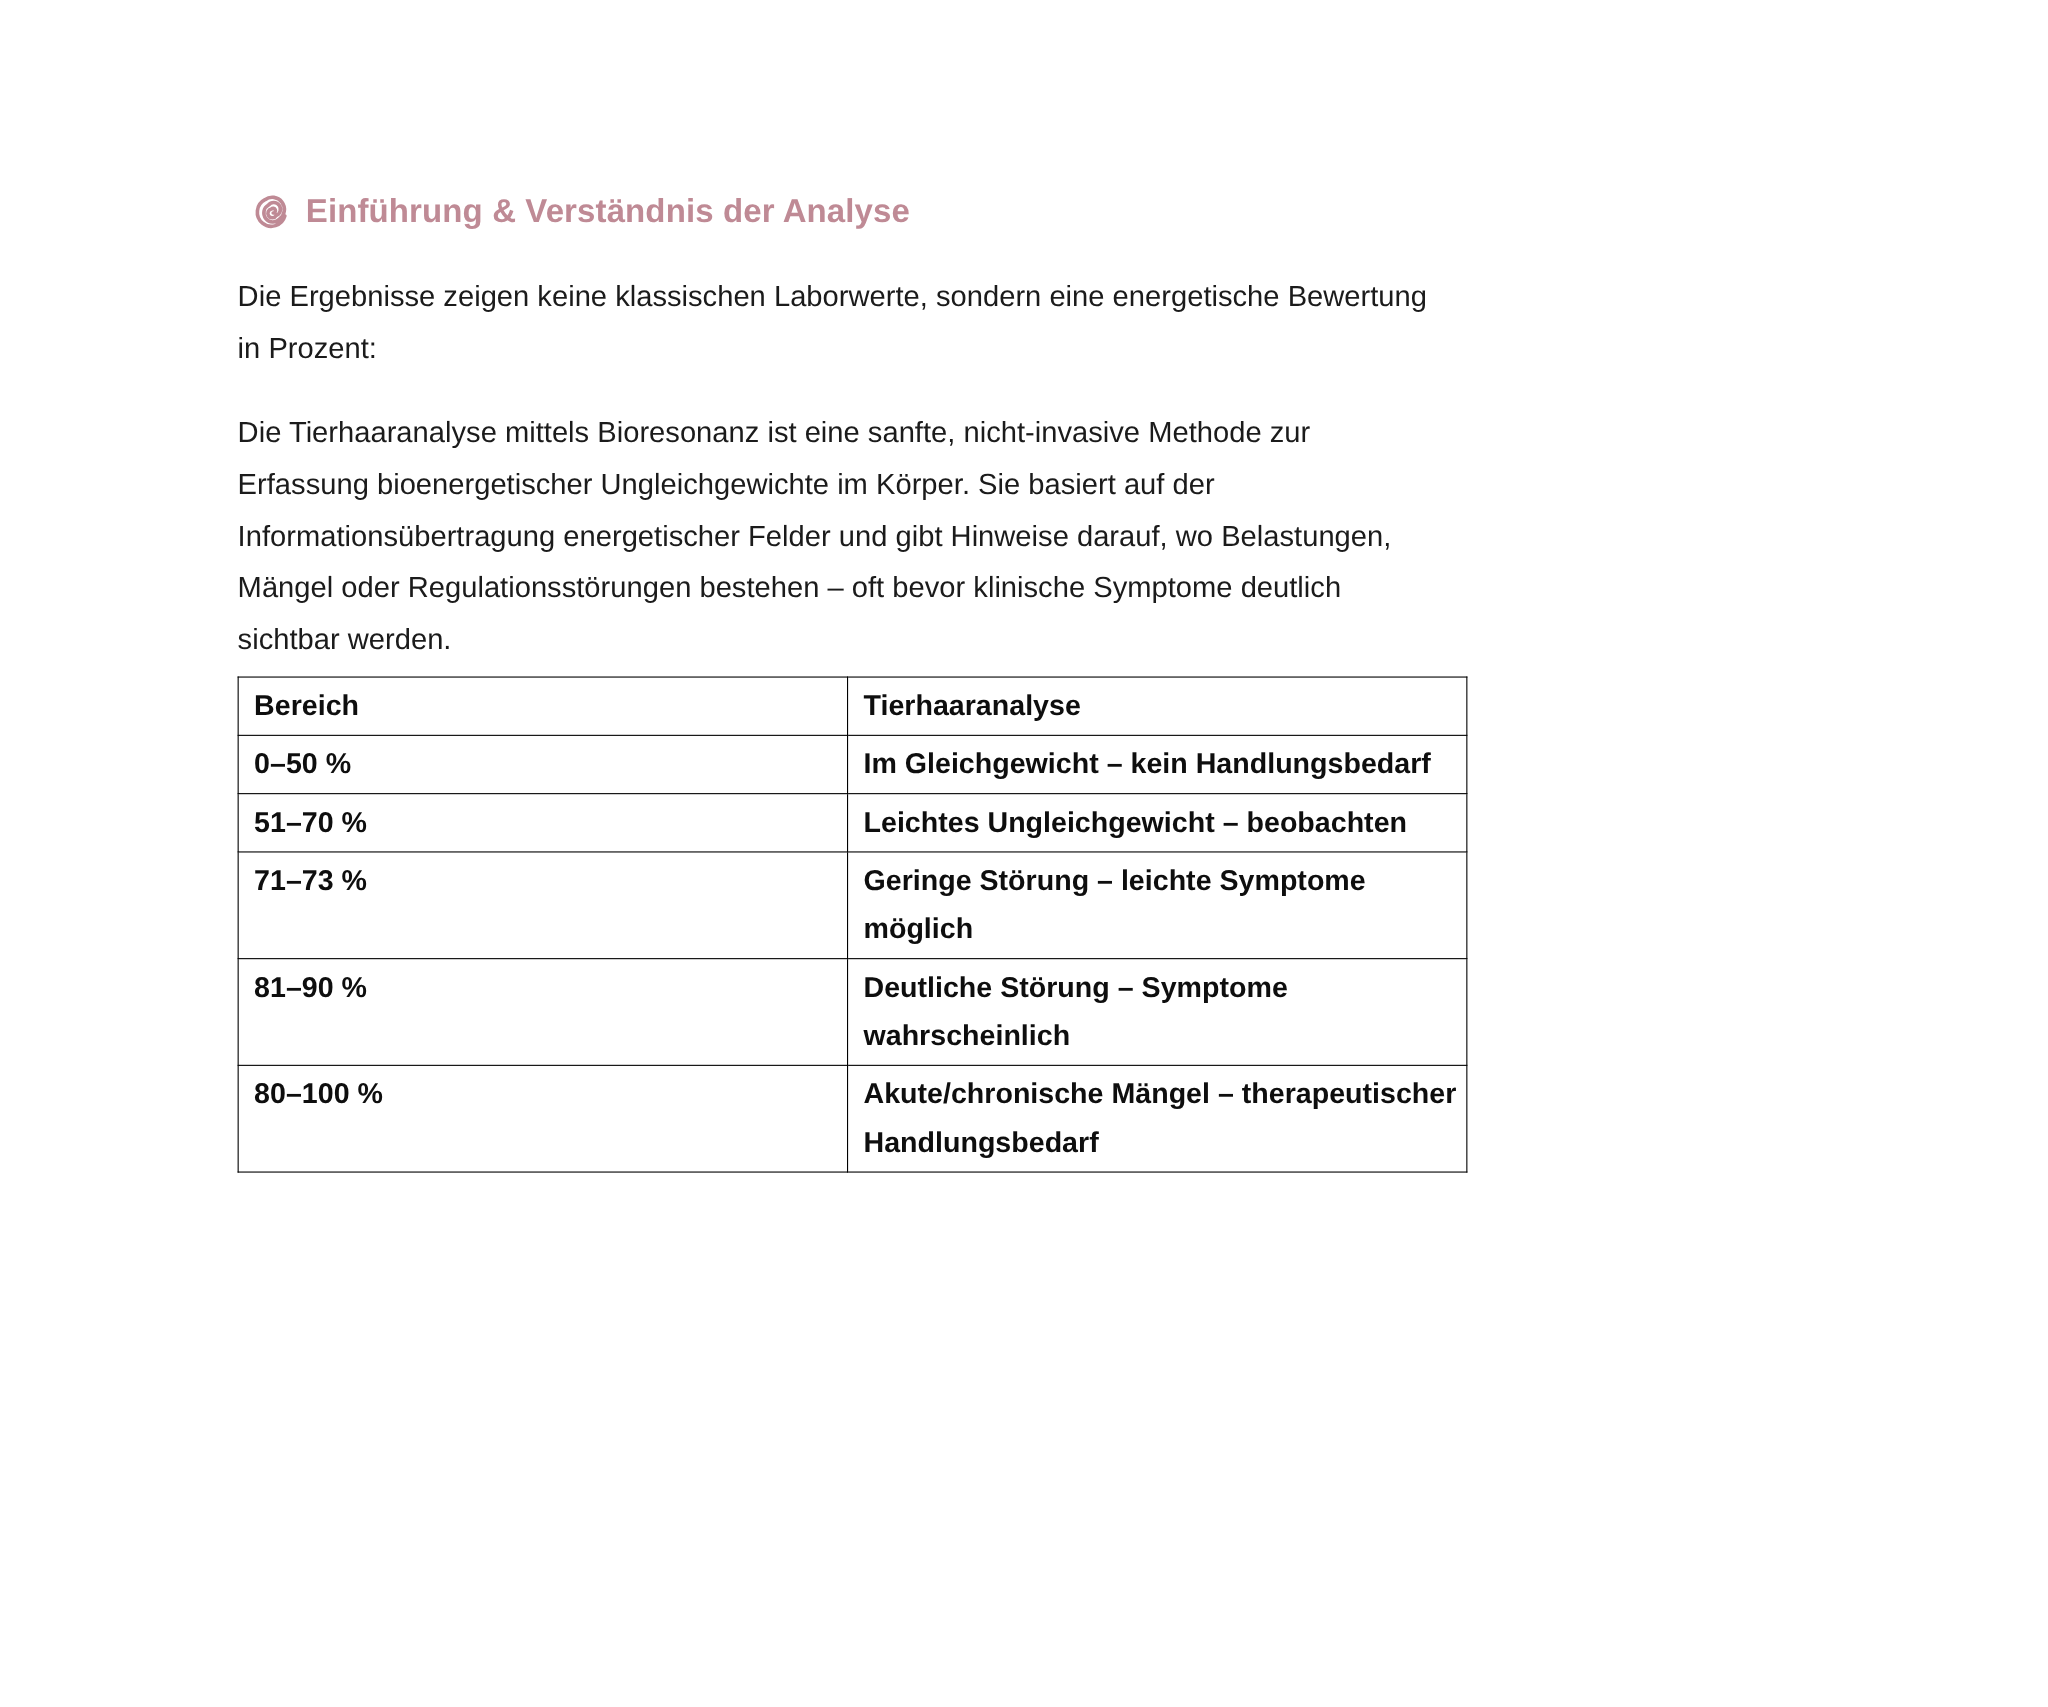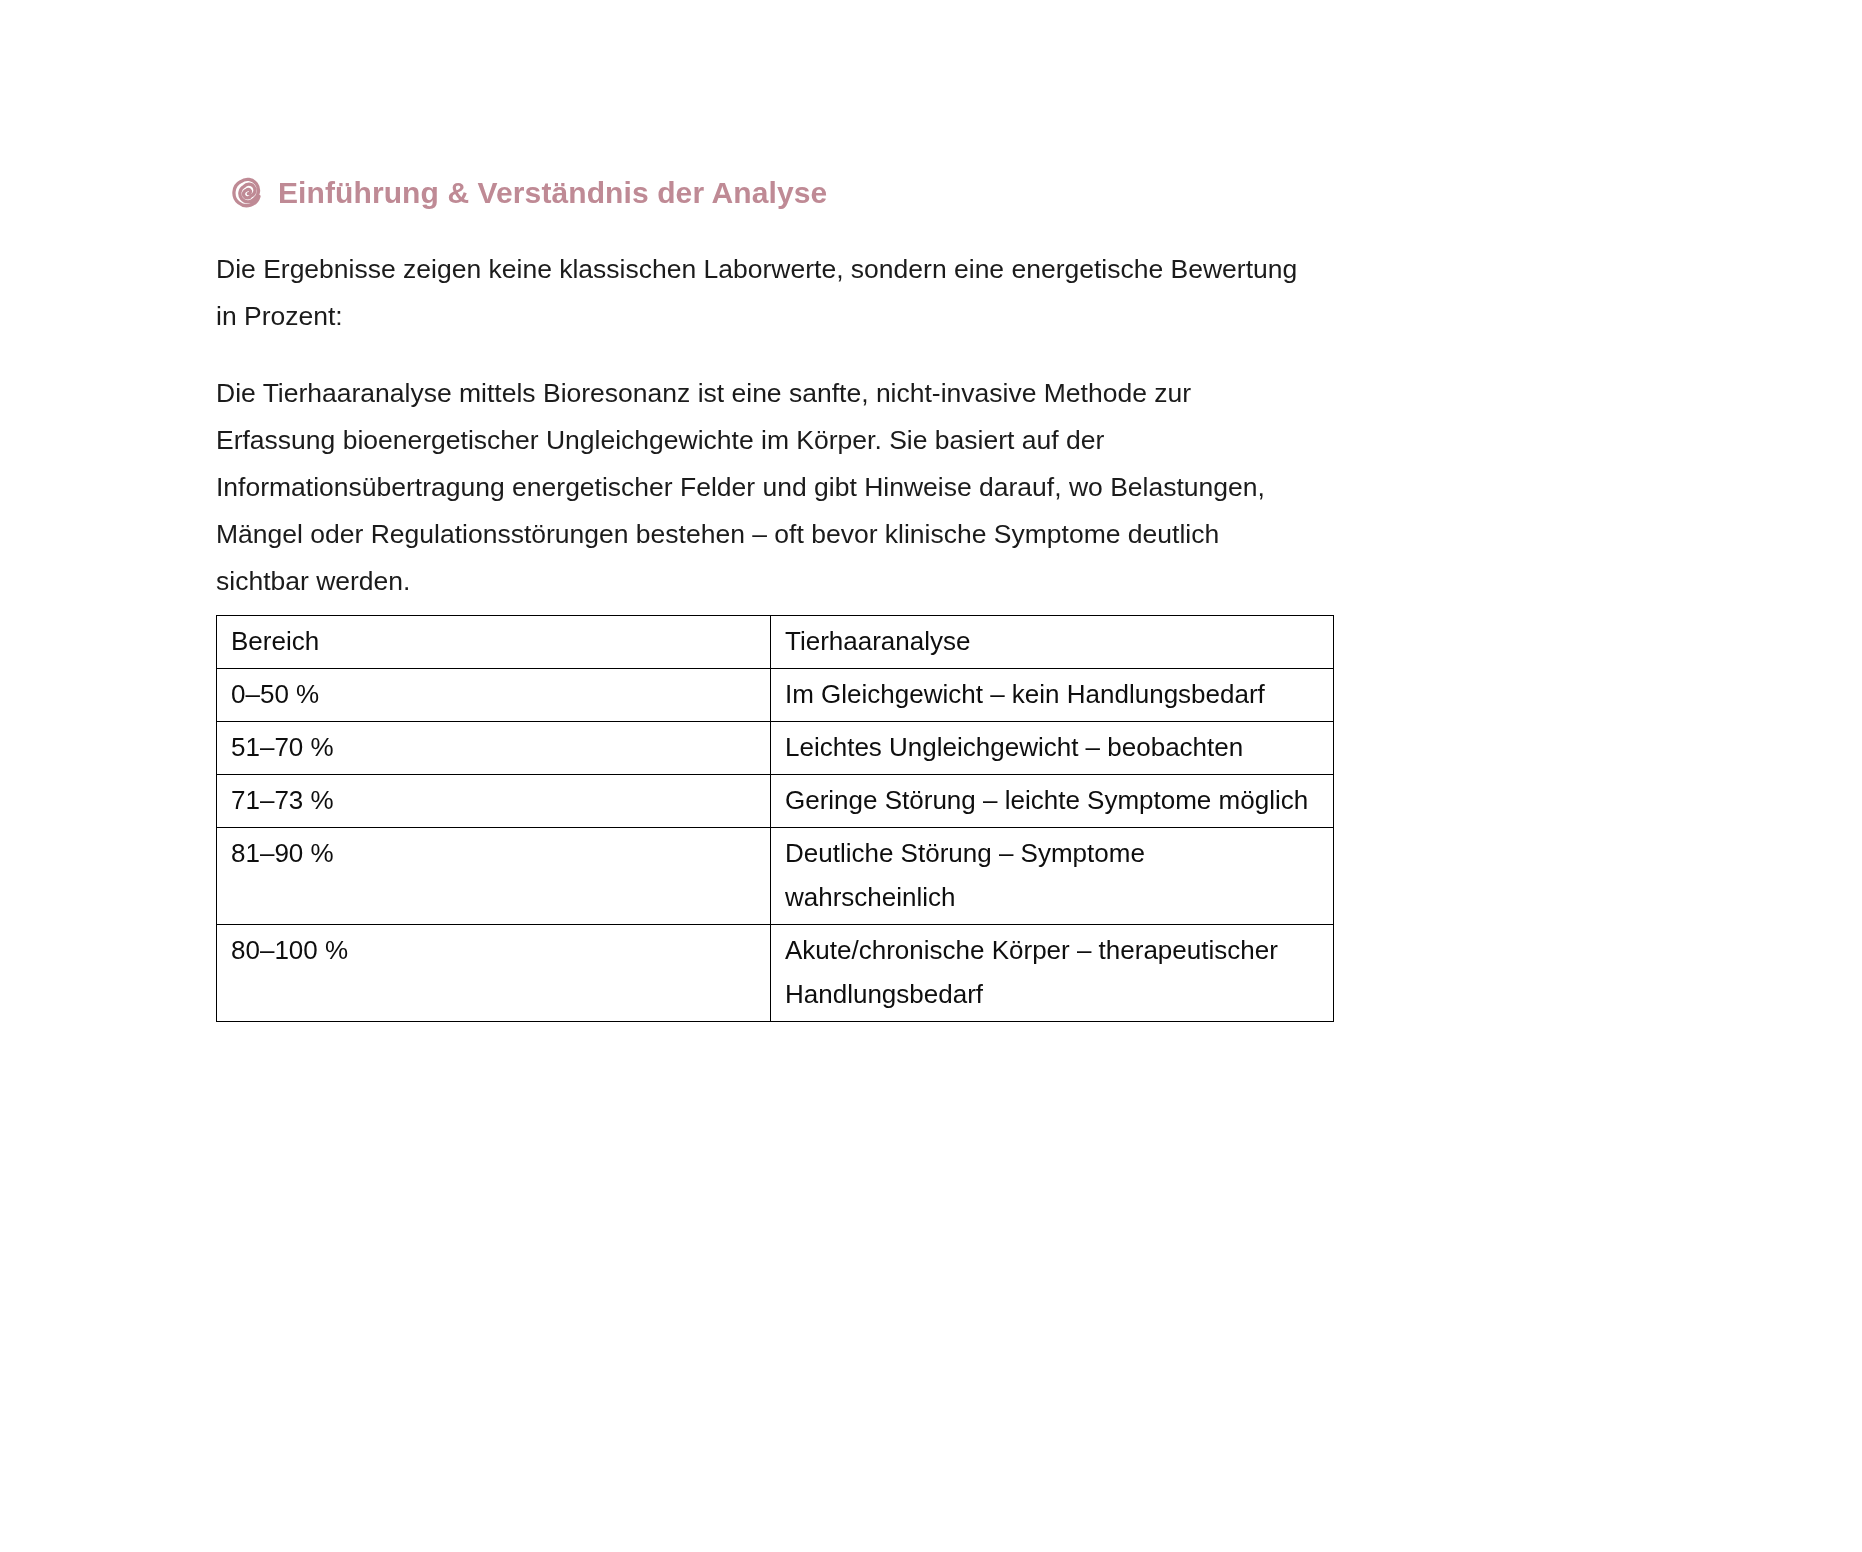--- a/index.html
+++ b/index.html
@@ -65,20 +65,21 @@
     margin-bottom: 30px;
     width: 1105px;
   }
 
   
   .range-table {
     border-collapse: collapse;
     width: 1117px;
     table-layout: fixed;
     margin-top: 0;
+    font-weight: bold;
   }
   .range-table td {
     border: 1px solid #000000;
     font-size: 26px;
     line-height: 44px;
     color: #0e0e0e;
     padding: 3px 0 5px 14px;
     vertical-align: top;
     word-wrap: break-word;
   }
@@ -149,21 +150,21 @@
           <td>81–90 %</td>
           <td>
             <span class="cell-line">Deutliche Störung – Symptome</span>
             <span class="cell-line">wahrscheinlich</span>
           </td>
         </tr>
 
         <tr>
           <td>80–100 %</td>
           <td>
-            <span class="cell-line">Akute/chronische Körper – therapeutischer</span>
+            <span class="cell-line">Akute/chronische Mängel – therapeutischer</span>
             <span class="cell-line">Handlungsbedarf</span>
           </td>
         </tr>
       </tbody>
     </table>
 
   </div>
 </div>
 
 </body></html>

